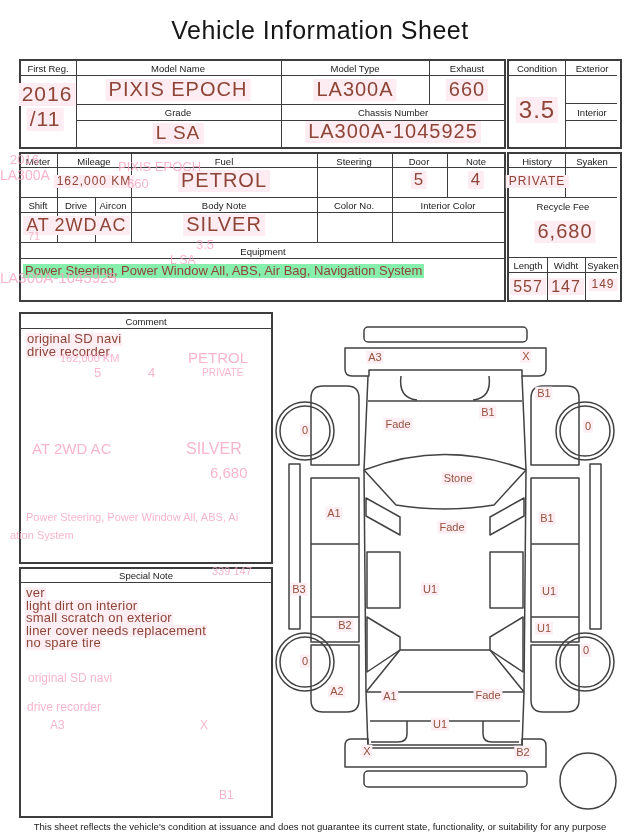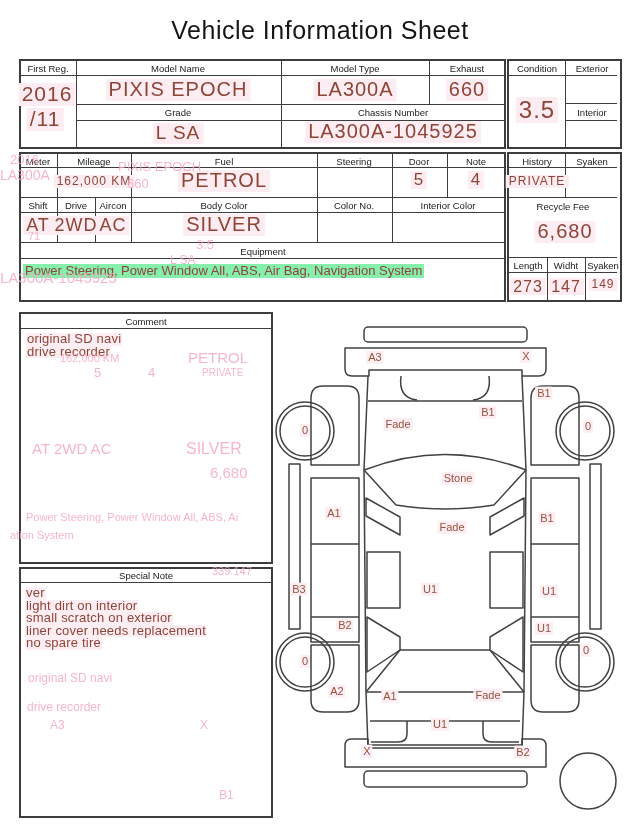--- a/index.html
+++ b/index.html
@@ -87,21 +87,21 @@
   <span class="hd" style="left:354px;top:157px">Steering</span>
   <span class="hd" style="left:419px;top:157px">Door</span>
   <span class="hd" style="left:476px;top:157px">Note</span>
   <span class="val" style="left:94px;top:175px;font-size:12px">162,000 KM</span>
   <span class="val" style="left:224px;top:170px;font-size:20px">PETROL</span>
   <span class="val" style="left:419px;top:171px;font-size:17px">5</span>
   <span class="val" style="left:476px;top:171px;font-size:17px">4</span>
   <span class="hd" style="left:38px;top:201px">Shift</span>
   <span class="hd" style="left:76px;top:201px">Drive</span>
   <span class="hd" style="left:113px;top:201px">Aircon</span>
-  <span class="hd" style="left:224px;top:201px">Body Color</span>
+  <span class="hd" style="left:224px;top:201px">Body Note</span>
   <span class="hd" style="left:354px;top:201px">Color No.</span>
   <span class="hd" style="left:448px;top:201px">Interior Color</span>
   <span class="val" style="left:38px;top:216px;font-size:18px">AT</span>
   <span class="val" style="left:76px;top:216px;font-size:18px">2WD</span>
   <span class="val" style="left:113px;top:216px;font-size:18px">AC</span>
   <span class="val" style="left:224px;top:214px;font-size:20px">SILVER</span>
   <span class="hd" style="left:263px;top:247px">Equipment</span>
   <span class="val-left" style="left:23px;top:264px;font-size:13px">Power Steering, Power Window All, ABS, Air Bag, Navigation System</span>
 
   <div class="box" style="left:507px;top:152px;width:111px;height:146px"></div>
@@ -113,21 +113,21 @@
   <div class="vl" style="left:547px;top:257px;height:43px"></div>
   <div class="vl" style="left:585px;top:257px;height:43px"></div>
   <span class="hd" style="left:537px;top:157px">History</span>
   <span class="hd" style="left:592px;top:157px">Syaken</span>
   <span class="val" style="left:537px;top:175px;font-size:12px">PRIVATE</span>
   <span class="hd" style="left:563px;top:202px">Recycle Fee</span>
   <span class="val" style="left:565px;top:221px;font-size:20px">6,680</span>
   <span class="hd" style="left:528px;top:261px">Length</span>
   <span class="hd" style="left:566px;top:261px">Widht</span>
   <span class="hd" style="left:603px;top:261px">Syaken</span>
-  <span class="val" style="left:528px;top:278px;font-size:16px">273</span>
+  <span class="val" style="left:528px;top:278px;font-size:16px">557</span>
   <span class="val" style="left:566px;top:278px;font-size:16px">147</span>
   <span class="val" style="left:603px;top:278px;font-size:12px">149</span>
 
   <div class="box" style="left:19px;top:312px;width:250px;height:248px"></div>
   <div class="hl" style="left:21px;top:328px;width:250px"></div>
   <span class="hd" style="left:146px;top:317px">Comment</span>
   <div class="textblock" style="left:26px;top:333px">
     <div>original SD navi</div>
     <div>drive recorder</div>
   </div>
@@ -242,13 +242,14 @@
       <span class="dlabel" style="left: 305px; top: 661px;">0</span>
       <span class="dlabel" style="left: 586px; top: 650px;">0</span>
       <span class="dlabel" style="left: 337px; top: 691px;">A2</span>
       <span class="dlabel" style="left: 390px; top: 696px;">A1</span>
       <span class="dlabel" style="left: 488px; top: 695px;">Fade</span>
       <span class="dlabel" style="left: 440px; top: 724px;">U1</span>
       <span class="dlabel" style="left: 367px; top: 751px;">X</span>
       <span class="dlabel" style="left: 523px; top: 752px;">B2</span>
     </div>
 
+  <div class="disclaimer">This sheet reflects the vehicle's condition at issuance and does not guarantee its current state, functionality, or suitability for any purpose</div>
 </div>
 
 </body></html>

